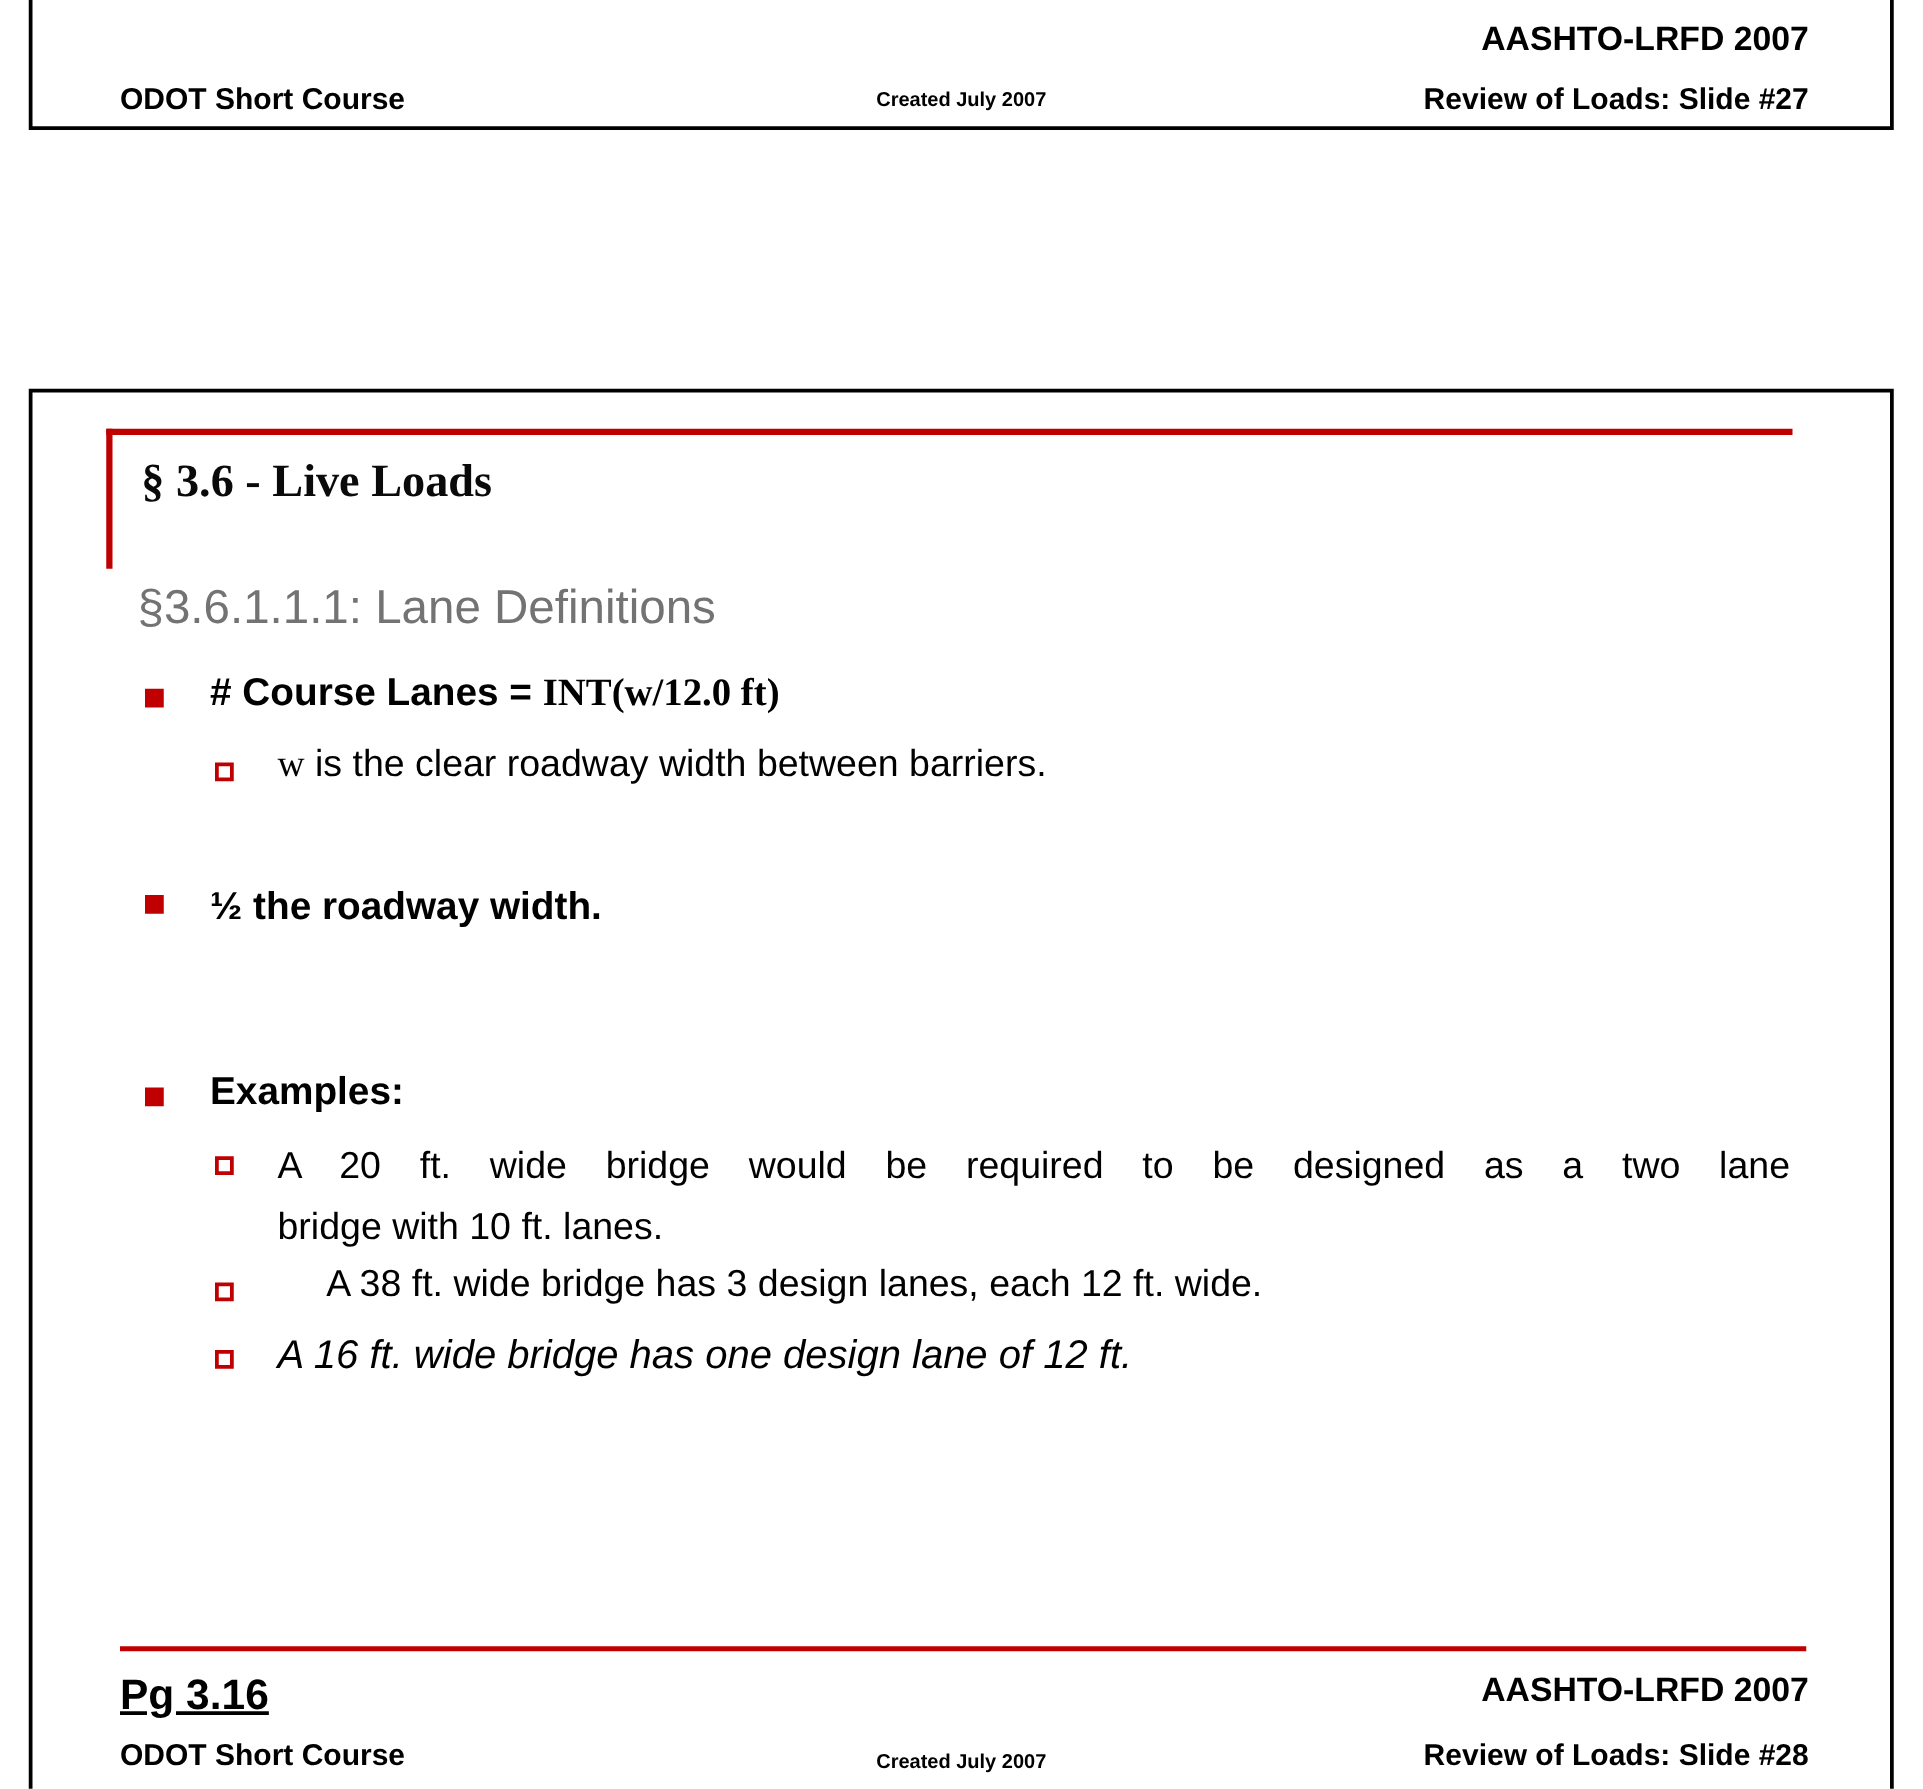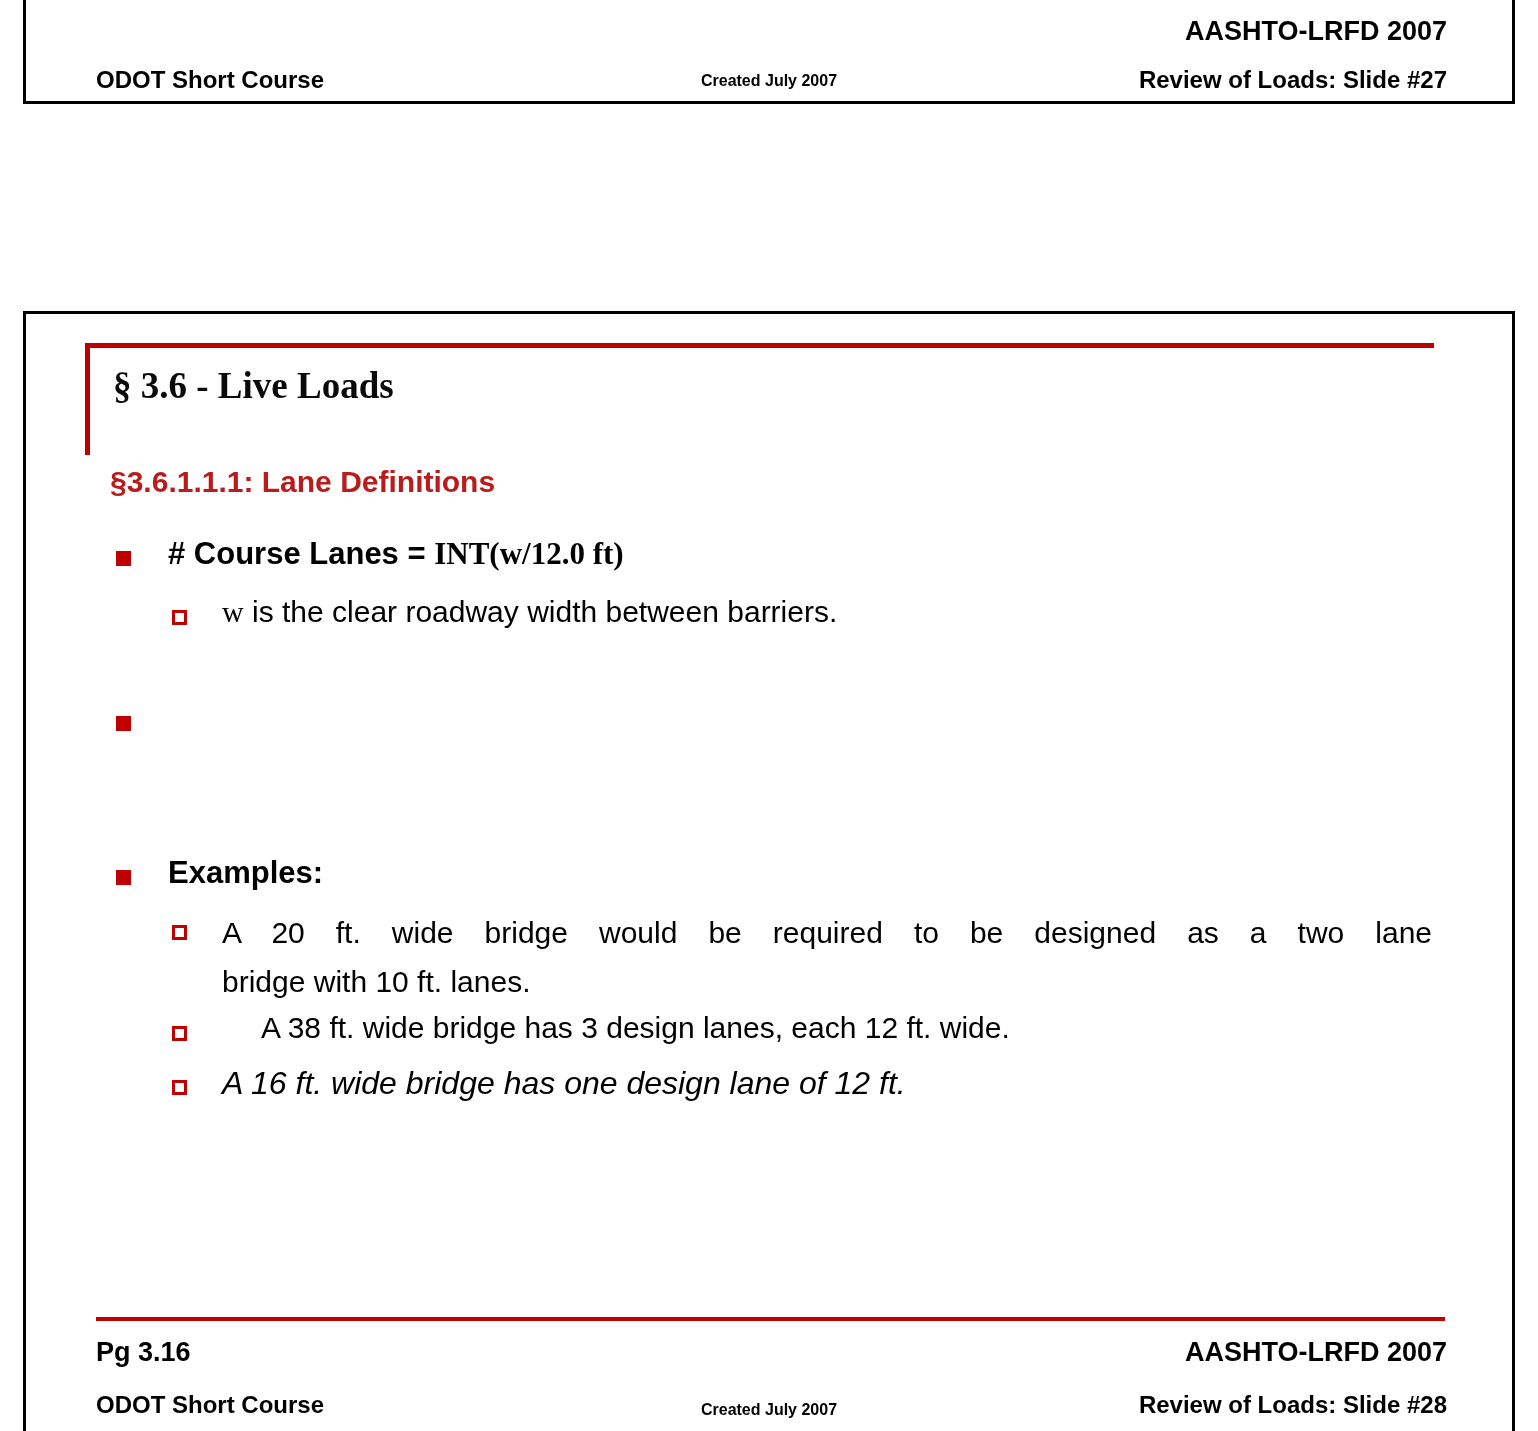--- a/index.html
+++ b/index.html
@@ -32,21 +32,21 @@
   .rule-h   { left:85px; top:343px; width:1349px; height:5px;  background:#C00000; }
   .rule-v   { left:85px; top:343px; width:5px;   height:112px; background:#C00000; }
 
   .section-title {
     left:113px; top:364px;
     font-family:"Liberation Serif", serif;
     font-size:37px; font-weight:bold; color:#0a0a0a;
   }
   .lane-heading {
     left:110px; top:465px;
-    font-size:30px; font-weight:bold; color:#b91c1c;
+    font-size:38px; font-weight:normal; color:#737373;
   }
 
   
   .sq {
     width:15px; height:15px; background:#C00000;
   }
   .sq-hollow {
     width:15px; height:15px; background:#ffffff; border:3px solid #C00000;
   }
   .b1-marker { left:116px; top:551px; }
@@ -65,21 +65,21 @@
 
   .e1-marker { left:172px; top:925px; }
   .e1-text   { left:222px; top:908px; width:1210px; font-size:30px; line-height:49px; }
   .e2-marker { left:172px; top:1026px; }
   .e2-text   { left:222px; top:1011px; font-size:30px;margin-left:39px; }
   .e3-marker { left:172px; top:1080px; }
   .e3-text   { left:222px; top:1065px; font-size:32px;font-style:italic; }
 
   
   .ftr-rule   { left:96px;  top:1317px; width:1349px; height:4px; background:#C00000; }
-  .ftr-page   { left:96px;  top:1337px; font-size:27px; }
+  .ftr-page   { left:96px;  top:1337px; font-size:34px;text-decoration:underline; }
   .ftr-manual { right:91px; top:1337px; font-size:27px; }
   .ftr-course { left:96px;  top:1391px; font-size:24px; font-weight:bold; }
   .ftr-created{ left:0; top:1401px; width:1538px; text-align:center; font-size:16px; font-weight:bold; }
   .ftr-slide  { right:91px; top:1391px; font-size:24px; font-weight:bold; }
 </style>
 </head>
 <body>
 
 <div class="abs frame frame-top"></div>
 
@@ -97,20 +97,21 @@
 <div class="abs lane-heading">§3.6.1.1.1: Lane Definitions</div>
 
 <div class="abs sq b1-marker"></div>
 <div class="abs b1-text"><span># Course Lanes = </span><span class="serif">INT(w/12.0 ft)</span></div>
 
 <div class="abs sq-hollow s1-marker"></div>
 <div class="abs s1-text"><span class="serif">w</span><span> is the clear roadway width between barriers.</span></div>
 
 <div class="abs sq b2-marker"></div>
 <div class="abs b2-text">
+  <div>½ the roadway width.</div>
 </div>
 
 <div class="abs sq b3-marker"></div>
 <div class="abs b3-text">Examples:</div>
 
 <div class="abs sq-hollow e1-marker"></div>
 <div class="abs e1-text">
   <div class="just-line">A 20 ft. wide bridge would be required to be designed as a two lane</div>
   <div>bridge with 10 ft. lanes.</div>
 </div>

